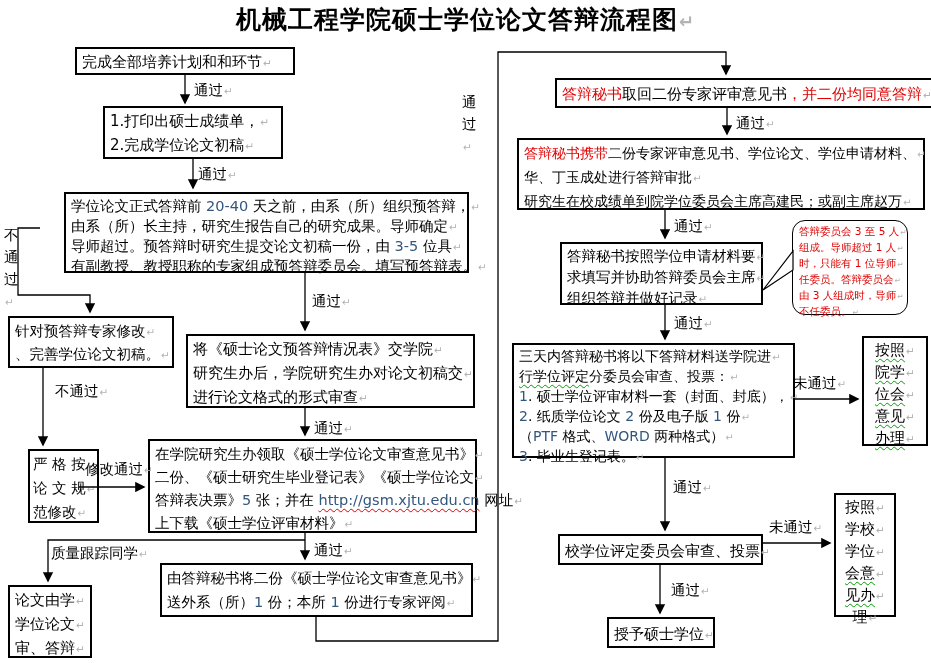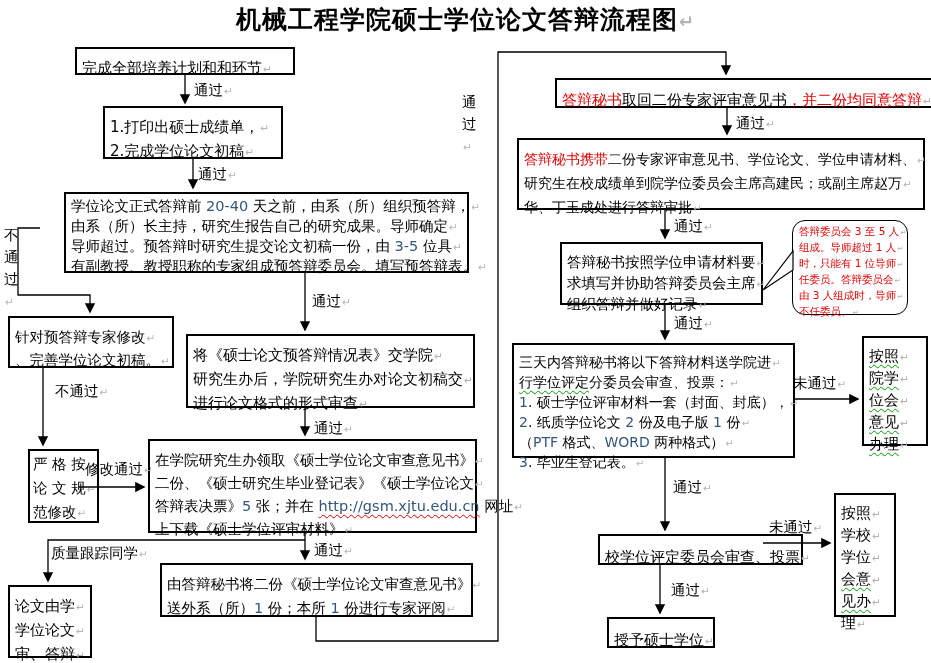--- a/index.html
+++ b/index.html
@@ -2,23 +2,23 @@
 <html><head>
 <meta charset="utf-8">
 <style>
   html,body{margin:0;padding:0;background:#fff;}
   #canvas{position:relative;width:931px;height:663px;background:#fff;
           font-family:"DejaVu Sans",sans-serif;color:#000;overflow:hidden;}
   .title{position:absolute;left:0;top:3px;width:100%;text-align:center;
          font-size:25px;font-weight:bold;letter-spacing:1px;}
   svg#wires{position:absolute;left:0;top:0;z-index:5;pointer-events:none;}
   .bx{position:absolute;border:2px solid #000;background:#fff;z-index:2;
-      padding:8px 5px;font-size:14.5px;line-height:22px;box-sizing:border-box;}
+      padding:2px 5px;font-size:14.5px;line-height:22px;box-sizing:border-box;}
   .bx .ln{white-space:nowrap;}
-  .bx.ctr{}
+  .bx.ctr{text-align:center;}
   .callout{border:1.5px solid #000;border-radius:13px;font-size:10.5px;
            line-height:15px;padding:3px 6px;color:#e00000;}
   .lb{position:absolute;z-index:3;font-size:14.5px;line-height:20px;white-space:nowrap;}
   .lb.v{white-space:normal;width:16px;word-break:break-all;line-height:22px;}
   .ln::after,.lb::after,.title::after{content:"\21B5";color:#b3b3b3;
       font-size:0.72em;margin-left:1px;vertical-align:baseline;}
   
   #b1{line-height:22px;font-size:15px;}
   #b2{font-size:15px;line-height:23px;}
   #b3{line-height:19px;padding-top:3px;margin-left:24px;}
@@ -113,22 +113,22 @@
       <div class="ln">论文由学</div>
       <div class="ln">学位论文</div>
       <div class="ln">审、答辩</div>
     </div>
 
   <div id="r1" class="bx" style="left:517px;top:78px;width:385px;height:30px;margin-left:38px;">
       <div class="ln"><span style="color: rgb(224, 0, 0);">答辩秘书</span><span>取回二份专家评审意见书</span><span style="color: rgb(224, 0, 0);">，并二份均同意答辩</span></div>
     </div>
   <div id="r2" class="bx" style="left:517px;top:138px;width:408px;height:72px;">
       <div class="ln"><span style="color: rgb(224, 0, 0);">答辩秘书携带</span><span>二份专家评审意见书、学位论文、学位申请材料、</span></div>
+      <div class="ln">华、丁玉成处进行答辩审批</div>
       <div class="ln">研究生在校成绩单到院学位委员会主席高建民；或副主席赵万</div>
-      <div class="ln">华、丁玉成处进行答辩审批</div>
     </div>
   <div id="r3" class="bx" style="left:560px;top:242px;width:203px;height:63px;">
       <div class="ln">答辩秘书按照学位申请材料要</div>
       <div class="ln">求填写并协助答辩委员会主席</div>
       <div class="ln">组织答辩并做好记录</div>
     </div>
   <div class="bx callout" style="left:792px;top:220px;width:116px;height:95px;">
       <div class="ln">答辩委员会 3 至 5 人</div>
       <div class="ln">组成。导师超过 1 人</div>
       <div class="ln">时，只能有 1 位导师</div>
@@ -144,21 +144,21 @@
       <div class="ln"><span>（</span><span style="color: rgb(51, 86, 125);">PTF</span><span> 格式、</span><span style="color: rgb(51, 86, 125);">WORD</span><span> 两种格式）</span></div>
       <div class="ln"><span style="color: rgb(51, 86, 125);">3</span><span>. 毕业生登记表。</span></div>
     </div>
   <div id="r5" class="bx ctr" style="left:862px;top:336px;width:66px;height:110px;">
       <div class="ln"><span style="text-decoration: underline 1px wavy rgb(0, 160, 0); text-underline-offset: 3px;">按照</span></div>
       <div class="ln"><span style="text-decoration: underline 1px wavy rgb(0, 160, 0); text-underline-offset: 3px;">院学</span></div>
       <div class="ln"><span style="text-decoration: underline 1px wavy rgb(0, 160, 0); text-underline-offset: 3px;">位会</span></div>
       <div class="ln"><span style="text-decoration: underline 1px wavy rgb(0, 160, 0); text-underline-offset: 3px;">意见</span></div>
       <div class="ln"><span style="text-decoration: underline 1px wavy rgb(0, 160, 0); text-underline-offset: 3px;">办理</span></div>
     </div>
-  <div id="r6" class="bx ctr" style="left:558px;top:534px;width:205px;height:31px;margin-left:40px;">
+  <div id="r6" class="bx ctr" style="left:558px;top:534px;width:205px;height:31px;">
       <div class="ln">校学位评定委员会审查、投票</div>
     </div>
   <div id="r7" class="bx ctr" style="left:834px;top:493px;width:62px;height:124px;">
       <div class="ln">按照</div>
       <div class="ln">学校</div>
       <div class="ln">学位</div>
       <div class="ln"><span style="text-decoration: underline 1px wavy rgb(0, 160, 0); text-underline-offset: 3px;">会意</span></div>
       <div class="ln"><span style="text-decoration: underline 1px wavy rgb(0, 160, 0); text-underline-offset: 3px;">见办</span></div>
       <div class="ln">理</div>
     </div>

